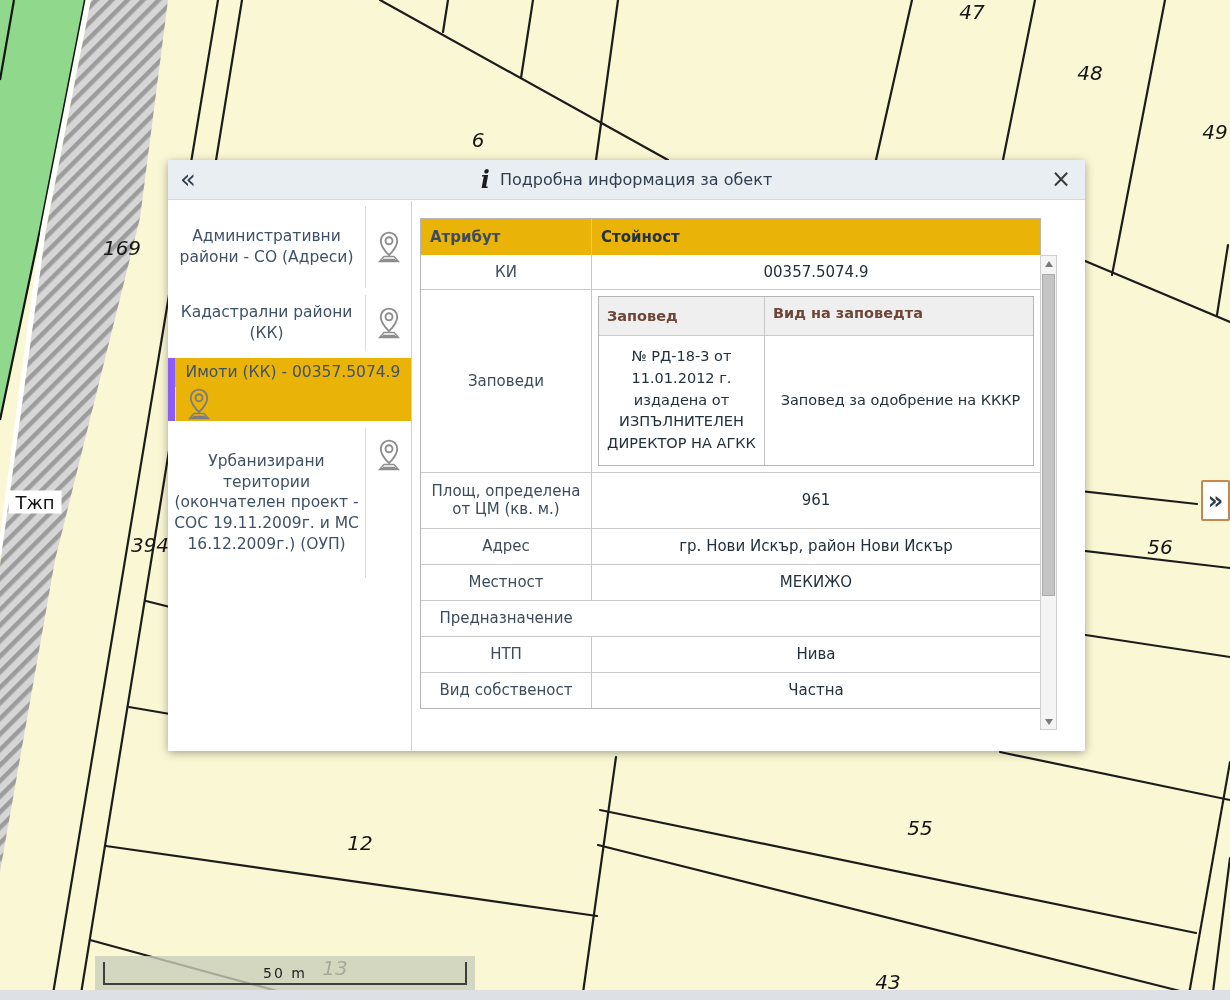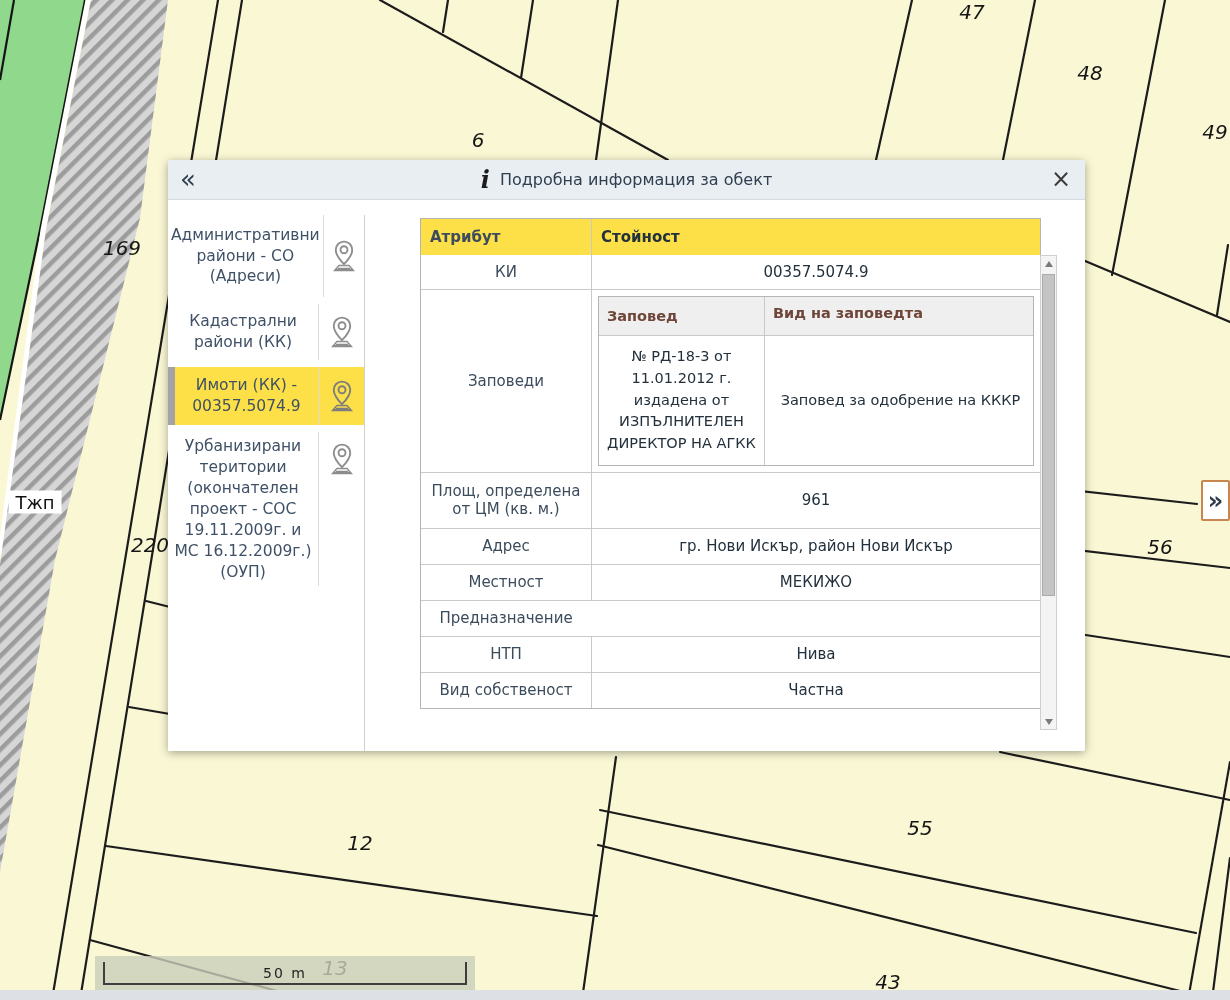--- a/index.html
+++ b/index.html
@@ -41,40 +41,40 @@
                   cursor:pointer; line-height:30px; }
   .popup-title-wrap { width:100%; display:flex; align-items:center; justify-content:center;
                       gap:10px; }
   .info-glyph { font-family:"DejaVu Serif", serif; font-style:italic; font-weight:bold;
                 font-size:24px; color:#1c1c1c; line-height:1; }
   .popup-title { font-size:16px; color:#2f3e4e; }
   .close-btn { position:absolute; right:14px; top:5px; font-size:24px; color:#3a3a3a;
                cursor:pointer; line-height:28px; }
 
   
-  .sidebar { position:absolute; left:0; top:55px; width:197px; bottom:0;
-             border-right:1px solid #d0d0d0; background:#fff; }
+  .sidebar { position:absolute; left:0; top:41px; width:244px; bottom:0;
+             border-right:1px solid #d0d0d0; padding-top:5px; background:#fff; }
   .sb-item { display:flex; margin-bottom:7px; cursor:pointer; }
   .sb-text { flex:1; display:flex; align-items:center; justify-content:center;
              text-align:center; padding:4px 3px; color:#3f5166; font-size:15.5px;
              line-height:1.35; }
   .sb-icon { width:46px; border-left:1px solid #dcdcdc; display:flex;
              align-items:center; justify-content:center; }
   .sb-item.i1 { min-height:82px; }
   .sb-item.i2 { min-height:56px; }
   .sb-item.i3 { min-height:58px; }
   .sb-item.i4 { min-height:150px; }
   .sb-item.i4 .sb-icon { align-items:flex-start; padding-top:10px; }
-  .sb-item.selected { background:#fde047; border-left:7px solid #a3a3a3; }
+  .sb-item.selected { background:#eab308; border-left:7px solid #8b5cf6;flex-direction:column; }
 
   
   .tbl { position:absolute; left:252px; top:58px; width:621px; border:1px solid #b5b5b5;
          background:#fff; font-size:15px; color:#2f3d4a; }
   .tr { display:flex; border-top:1px solid #c9c9c9; }
-  .tr.thead { border-top:none; background:#fde047; color:#6e4639; font-weight:bold;
+  .tr.thead { border-top:none; background:#eab308; color:#6e4639; font-weight:bold;
               height:36px; }
   .thead .td-attr, .thead .td-val { justify-content:flex-start; text-align:left;
                                     padding-left:9px; }
   .td-attr { width:170px; display:flex; align-items:center; justify-content:center;
              text-align:center; padding:5px 4px; color:#3c4c5c; }
   .td-val  { flex:1; border-left:1px solid #c9c9c9; display:flex; align-items:center;
              justify-content:center; text-align:center; padding:5px 4px; color:#23313d; }
   .tr.h-ki   { min-height:34px; }
   .tr.h-std  { min-height:36px; }
   .tr.h-area { min-height:56px; }
@@ -165,21 +165,21 @@
       <path d="M106,846 L597,916"></path>
       <path d="M90,940 L310,1000"></path>
     </g>
   </svg>
 
   <span class="maplabel" style="left:972px;  top:12px;">47</span>
   <span class="maplabel" style="left:1090px; top:73px;">48</span>
   <span class="maplabel" style="left:1200px; top:132px;margin-left:15px;">49</span>
   <span class="maplabel" style="left:478px;  top:140px;">6</span>
   <span class="maplabel" style="left:122px;  top:248px;">169</span>
-  <span class="maplabel" style="left:150px;  top:545px;">220</span>
+  <span class="maplabel" style="left:150px;  top:545px;">394</span>
   <span class="maplabel" style="left:1160px; top:547px;">56</span>
   <span class="maplabel" style="left:920px;  top:828px;">55</span>
   <span class="maplabel" style="left:360px;  top:843px;">12</span>
   <span class="maplabel" style="left:335px;  top:968px;">13</span>
   <span class="maplabel" style="left:888px;  top:982px;">43</span>
 
   <span class="road-label" style="left:35px; top:502px;">Тжп</span>
 
   <div class="bottom-strip"></div>
 

